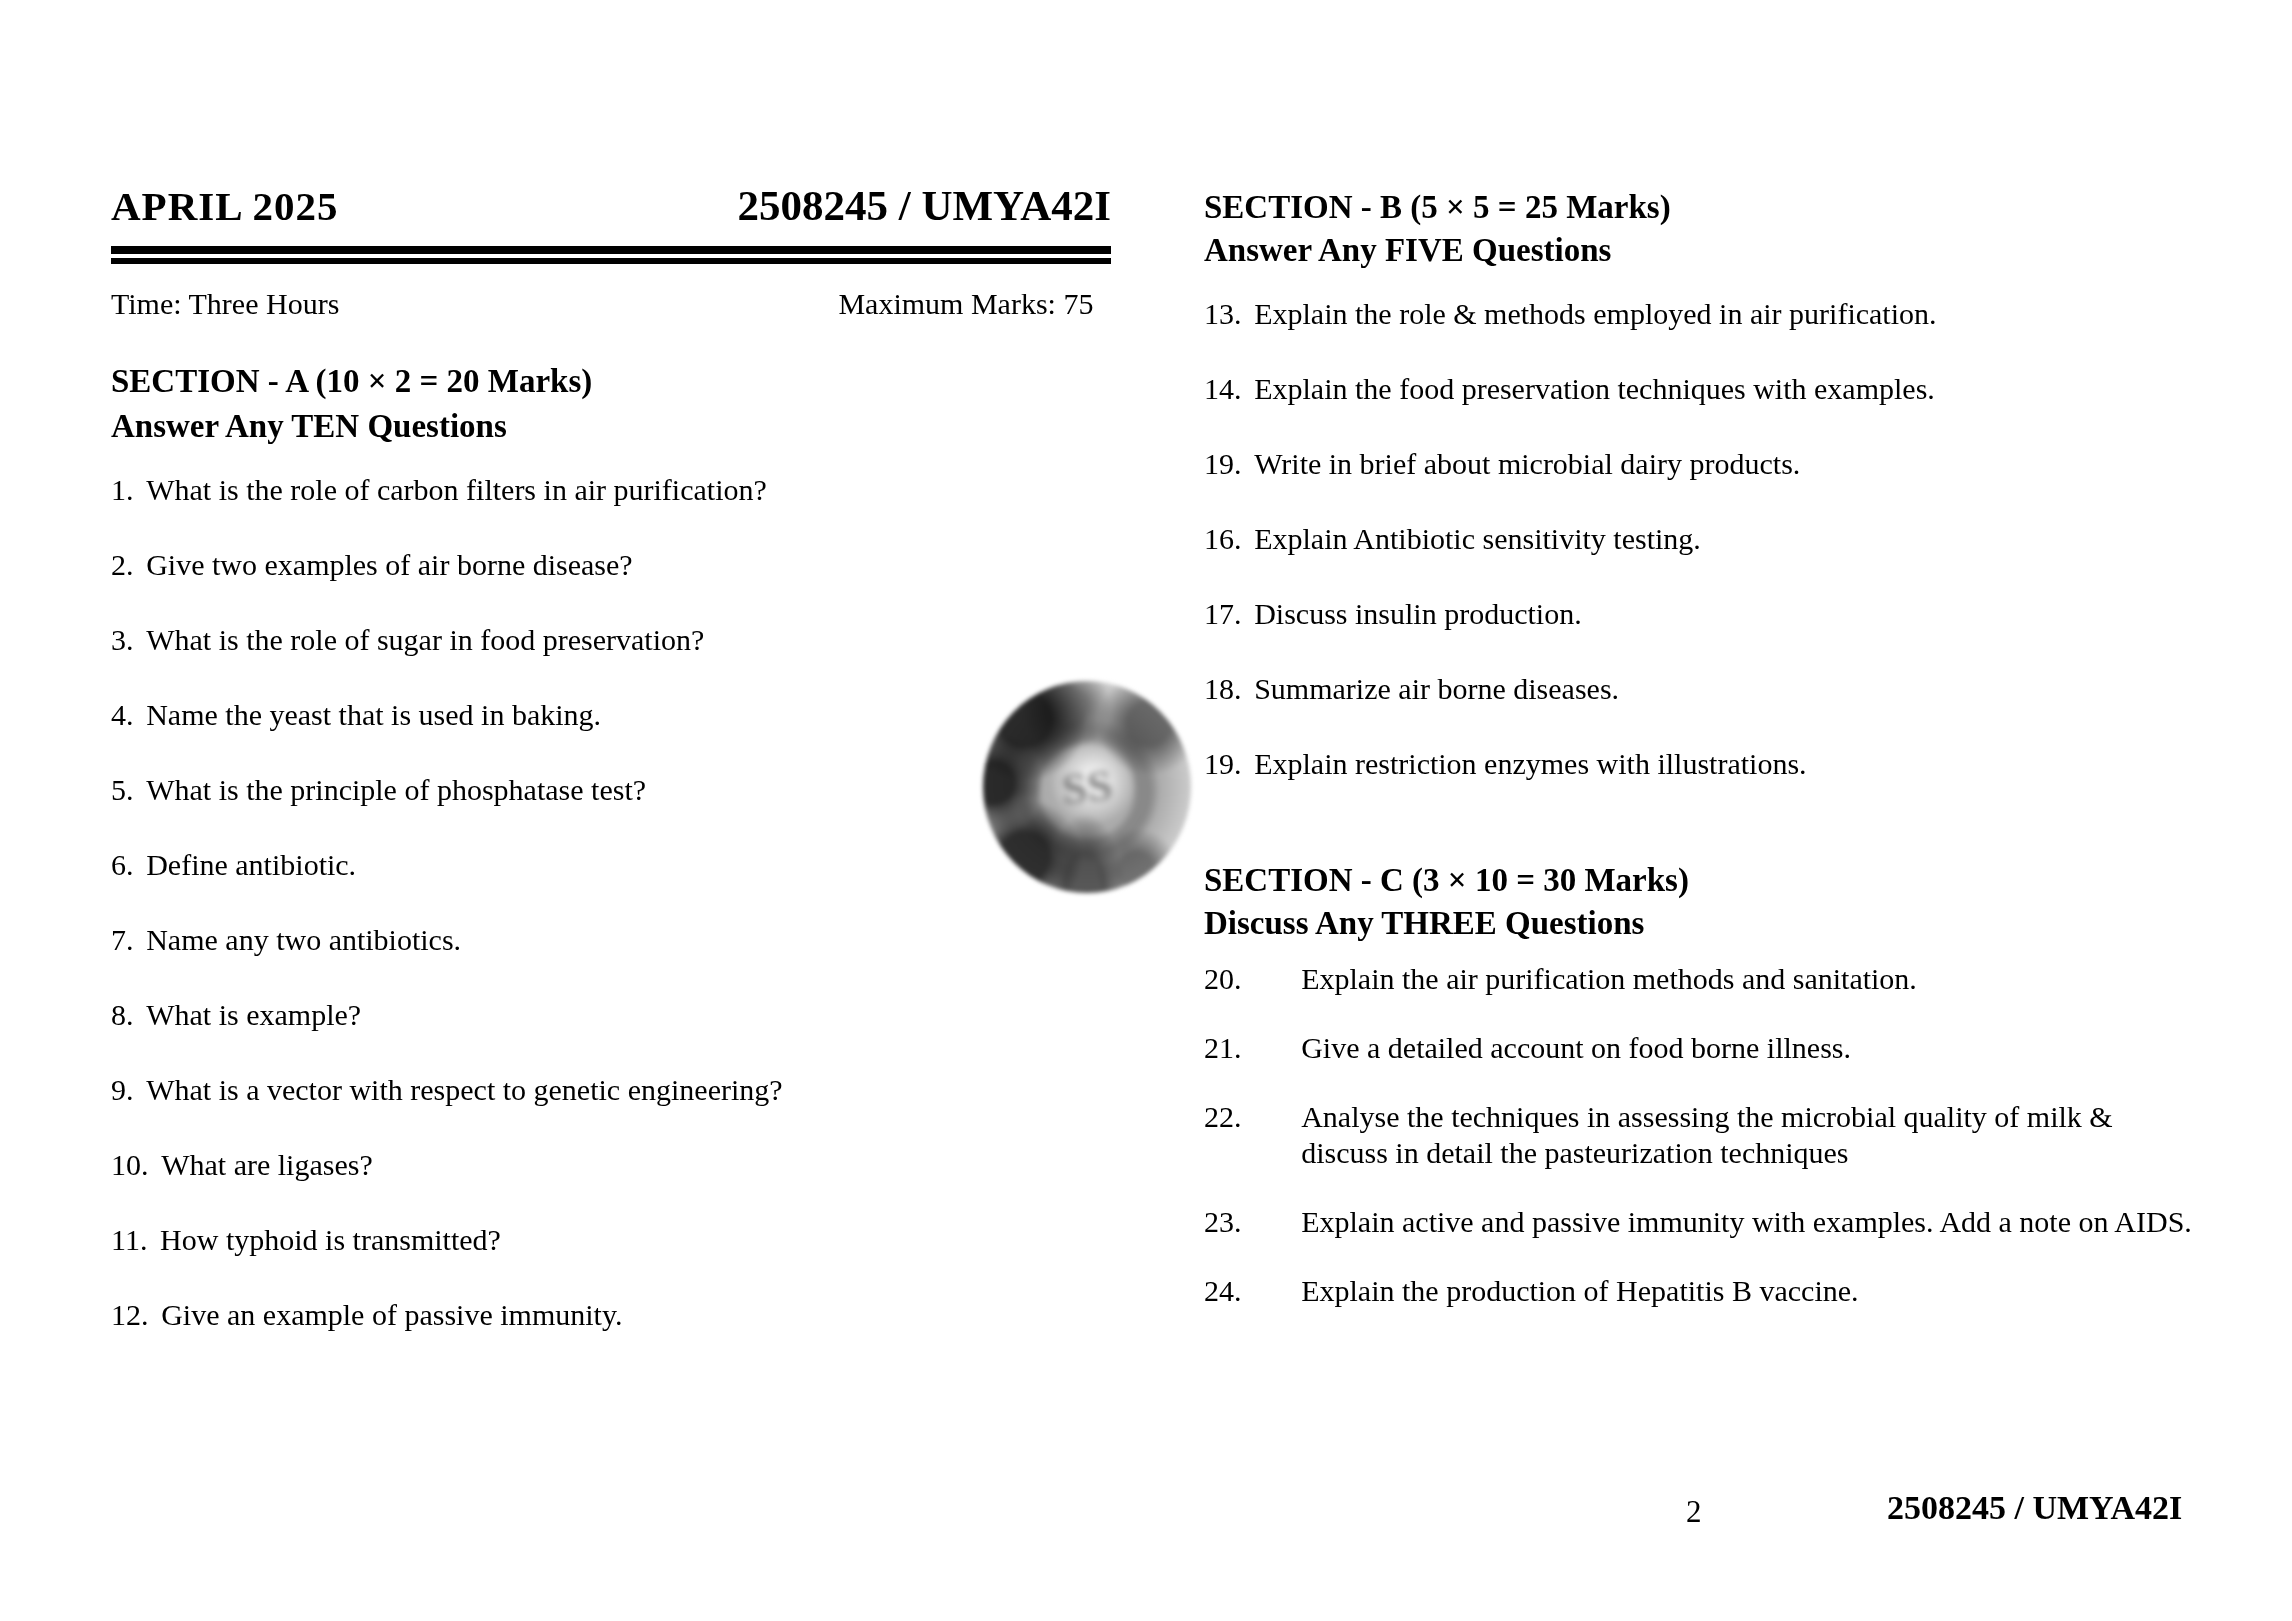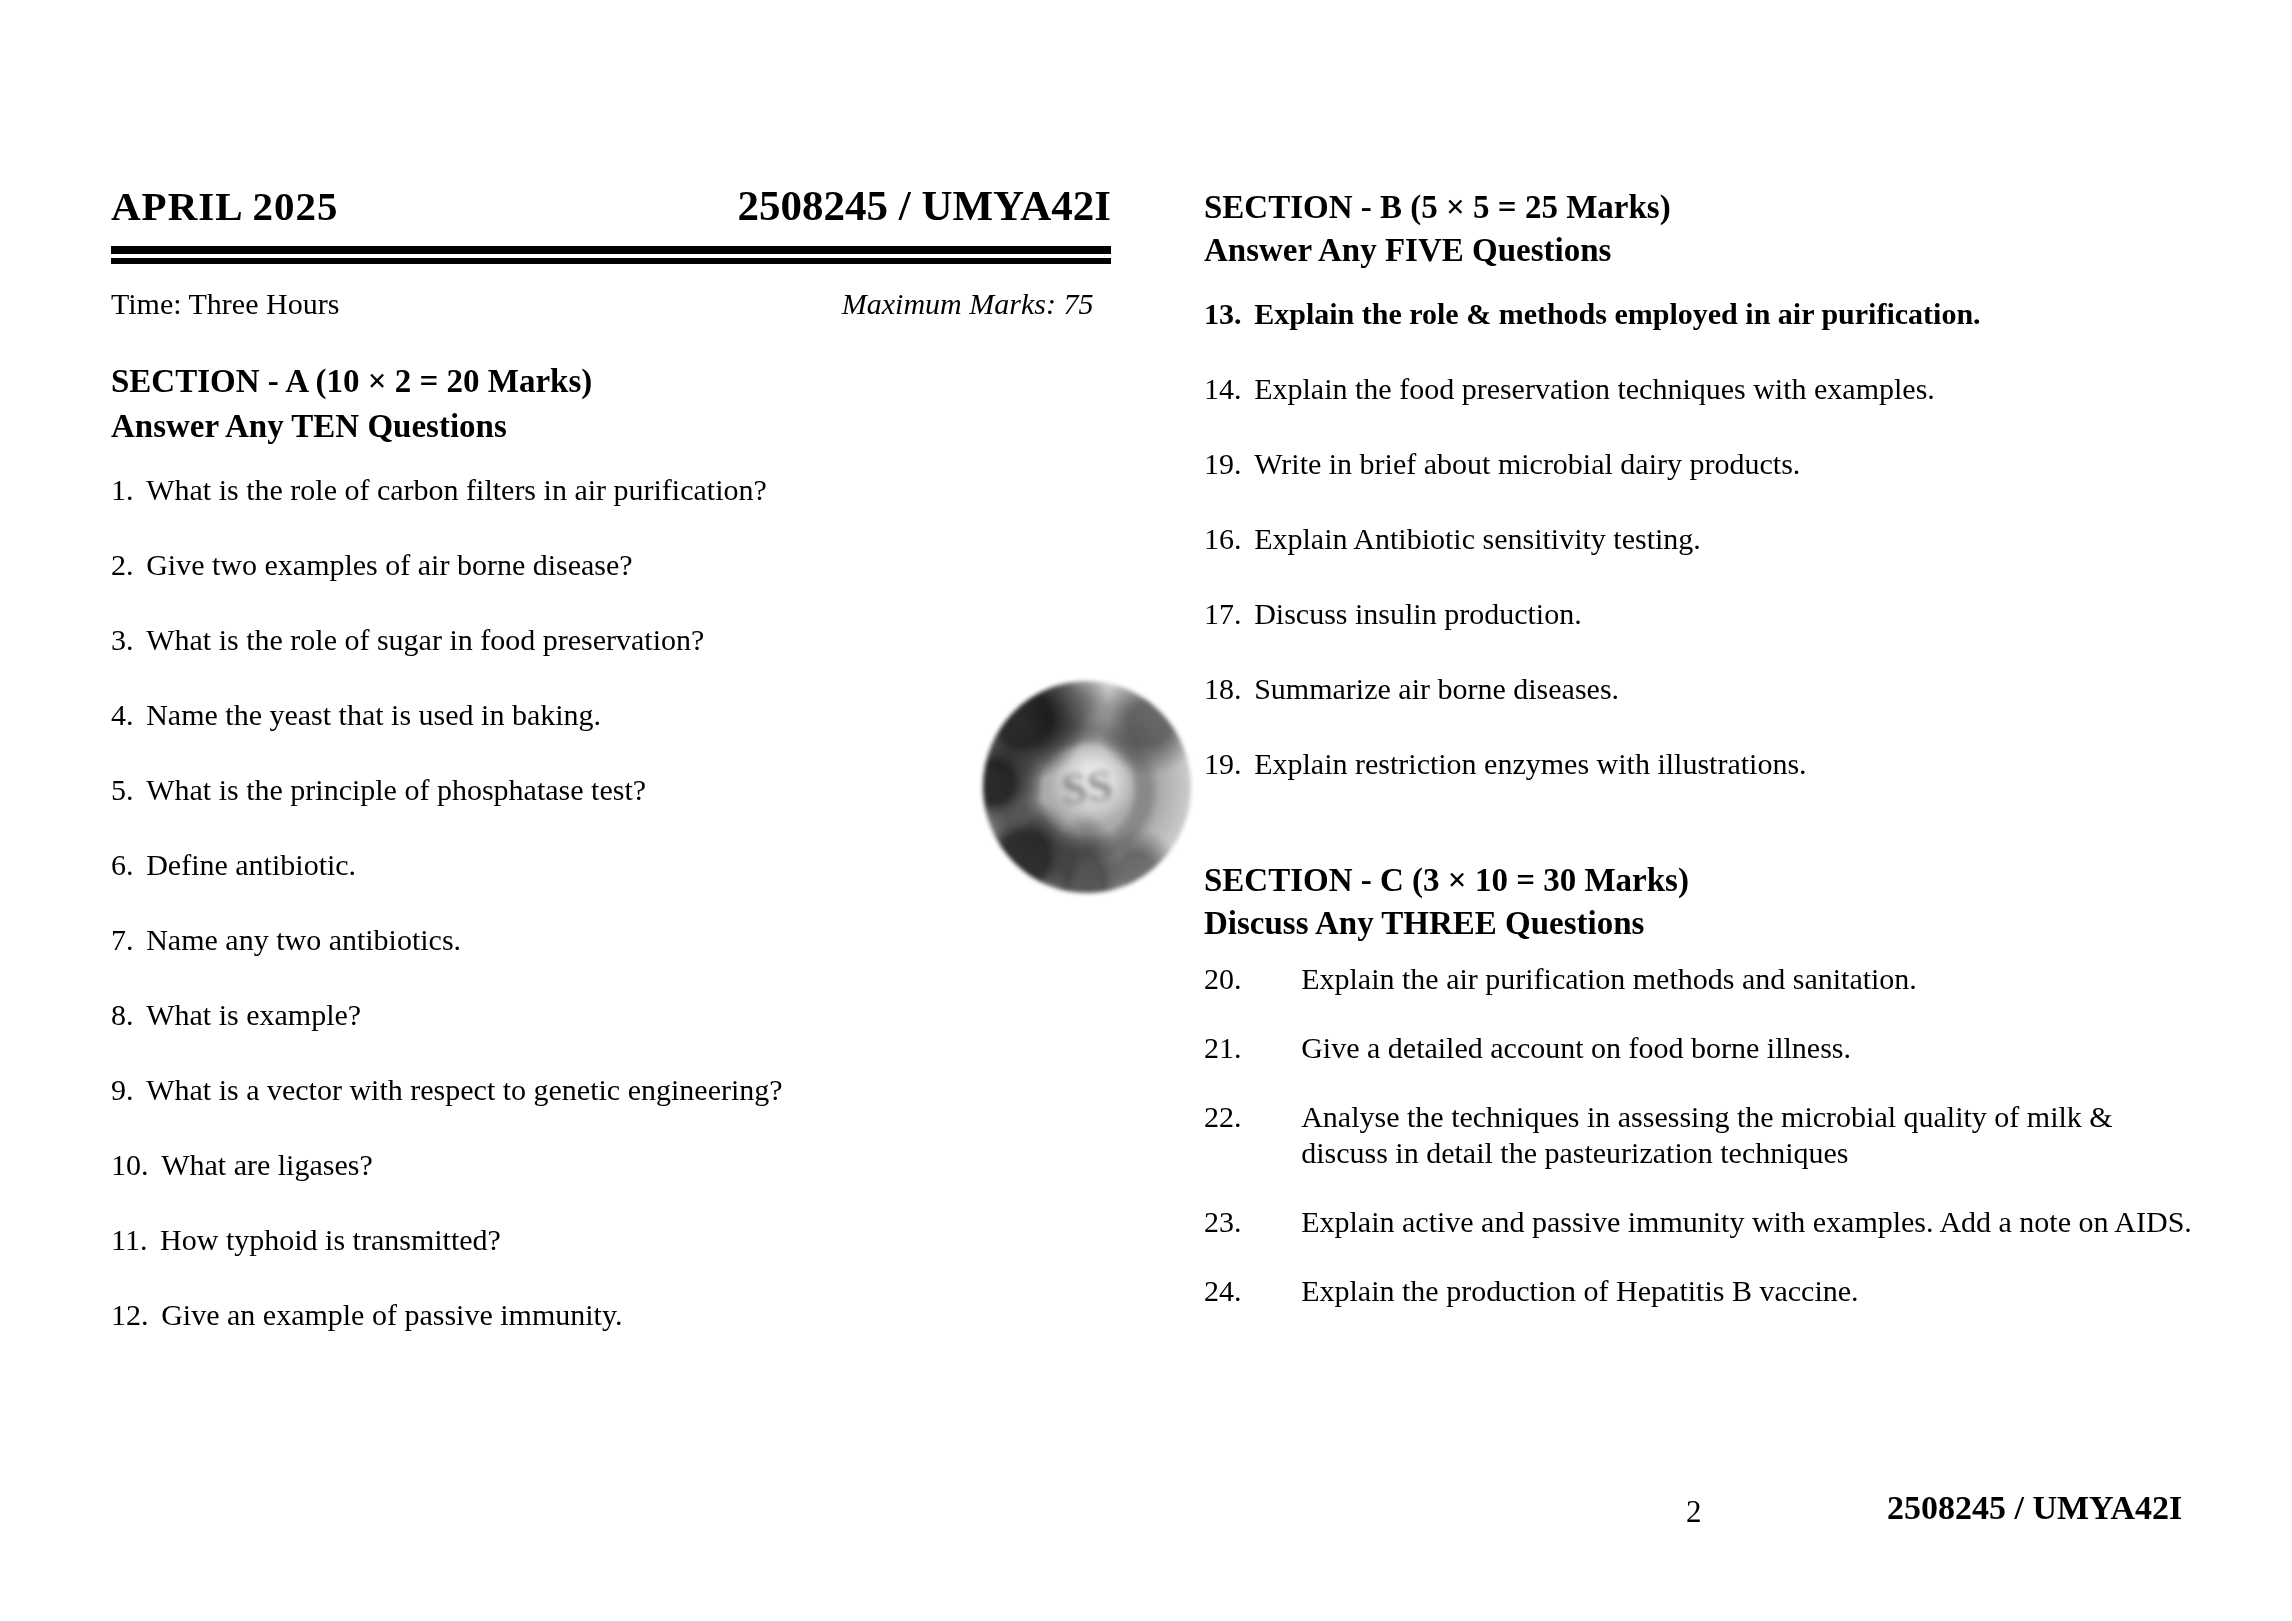--- a/index.html
+++ b/index.html
@@ -13,33 +13,33 @@
   .col-right { position:absolute; left:1204px; top:0; width:1046px; }
 
   .header-row { display:flex; justify-content:space-between; align-items:baseline; padding-top:181px;gap:44px; }
   .h-april { font-size:41px; font-weight:bold; letter-spacing:1px; }
   .h-code  { font-size:43px; font-weight:bold; }
 
   .rule { margin-top:15.7px; height:18.6px;
           background:linear-gradient(#000 0 7.8px, #fff 7.8px 11.8px, #000 11.8px 100%); }
 
   .info-row { display:flex; justify-content:space-between; margin-top:20.6px; font-size:30px; line-height:37px; }
-  .max-marks { margin-right:17.6px;font-style:italic; }
+  .max-marks { margin-right:17.6px; }
 
   .sec-head { text-align:left; font-weight:bold; font-size:33px; line-height:45px; }
   .sec-a { margin-top:37px; }
   .sec-b { padding-top:186px; line-height:43px; }
   .sec-c { margin-top:77px; line-height:43px; }
 
   .q { display:flex; font-size:30px; line-height:37px; margin-top:38px; }
   .qno { margin-right:12.7px; white-space:nowrap; }
   .l { display:block; }
 
   .qlist-a .q:first-child { margin-top:22.5px; }
-  .qlist-b .q:first-child { margin-top:22.5px;font-weight:bold; }
+  .qlist-b .q:first-child { margin-top:22.5px; }
   .qlist-c .q { margin-top:33px; line-height:36px;gap:47px; }
   .qlist-c .q:first-child { margin-top:16.7px; }
 
   .stamp {
     position:absolute; left:983px; top:681px; width:208px; height:212px;
     border-radius:50%;
     background:
       radial-gradient(circle at 20% 18%, rgba(15,15,15,.85) 0 11%, rgba(15,15,15,0) 26%),
       radial-gradient(circle at 5% 48%,  rgba(25,25,25,.9) 0 9%,  rgba(25,25,25,0) 22%),
       radial-gradient(circle at 20% 83%, rgba(20,20,20,.85) 0 10%, rgba(20,20,20,0) 24%),

